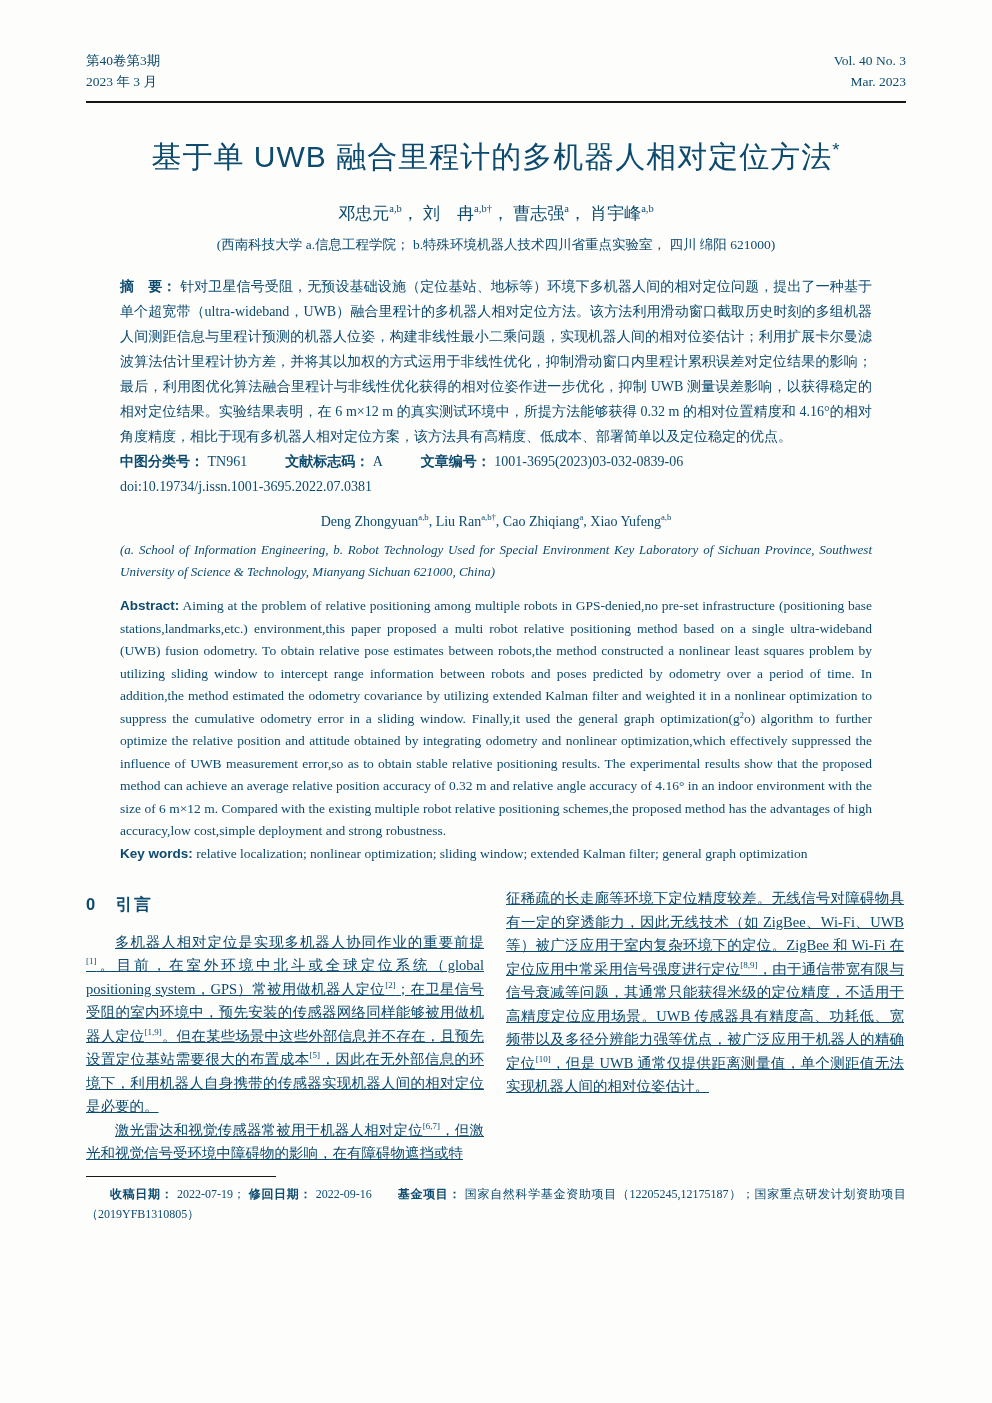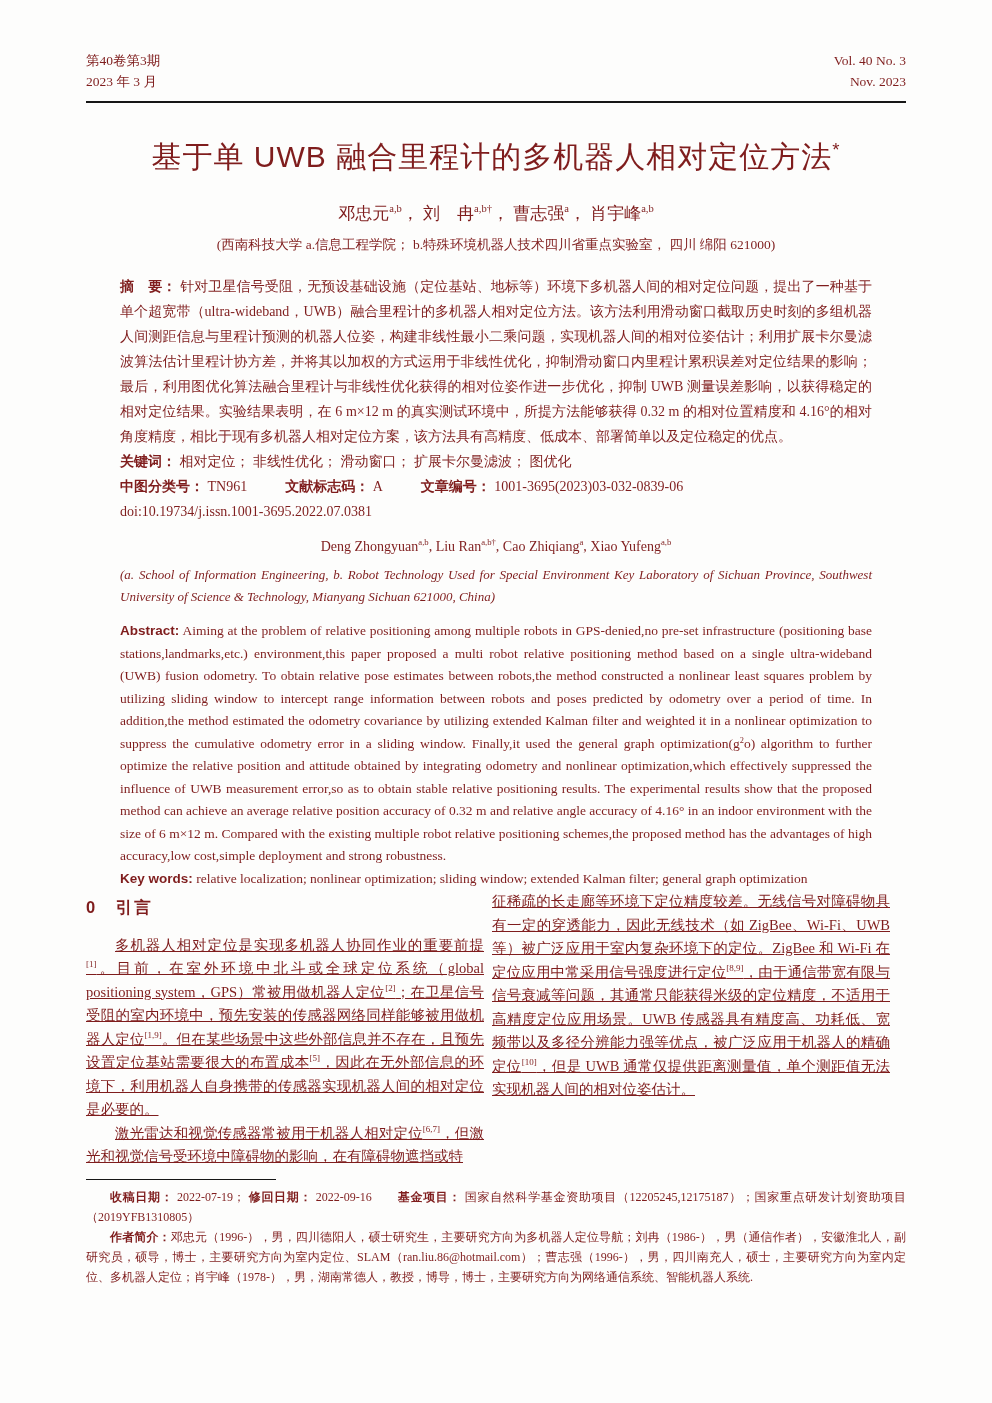--- a/index.html
+++ b/index.html
@@ -1,17 +1,17 @@
 <!DOCTYPE html>
 <html><head>
 <meta charset="utf-8">
 <style>
   html,body{margin:0;padding:0;background:#e8e8e8;}
   .page{
-    width:992px;height:1403px;background:#fdfdfc;color:#7f1d1d;
+    width:992px;height:1403px;background:#fdfdfc;color:#0c4a6e;
     margin:0 auto;position:relative;overflow:hidden;
     font-family:"Liberation Serif","DejaVu Serif",serif;
   }
   .content{margin:0 86px;}
   
   .jheader{
     padding-top:50px;display:flex;justify-content:space-between;align-items:flex-end;
     border-bottom:2.5px solid #161616;padding-bottom:9px;
     font-size:13.5px;line-height:21px;
   }
@@ -33,21 +33,21 @@
   .meta-line{margin-top:0;}
   .meta-line .gap{display:inline-block;width:38px;}
   sup{font-size:0.62em;line-height:0;}
   
   .title-en{margin-top:26px;text-align:center;font-size:21px;line-height:33px;}
   .authors-en{margin-top:15px;text-align:center;font-size:14px;}
   .affil-en{margin:9px 34px 0 34px;font-style:italic;font-size:13px;line-height:22px;text-align:justify;}
   .abs-en{margin:12px 34px 0 34px;font-size:13.5px;line-height:22.5px;text-align:justify;}
   .abs-en p{margin:0;}
   
-  .columns{display:flex;gap:8px;font-size:14.5px;line-height:23.5px;text-align:justify;}
+  .columns{display:flex;gap:22px;margin-top:22px;font-size:14.5px;line-height:23.5px;text-align:justify;}
   .col{width:398px;}
   .sec-heading{
     font-family:"Liberation Sans","DejaVu Sans",sans-serif;font-weight:700;
     font-size:16.5px;margin:6px 0 14px 0;letter-spacing:2px;
   }
   .col p{margin:0;text-decoration:underline;}
   .col p.indent{text-indent:2em;}
   
   .footnote{margin-top:10px;font-size:12px;line-height:20px;text-align:justify;}
   .fn-rule{width:190px;border-top:1.3px solid #161616;margin-bottom:7px;}
@@ -60,31 +60,30 @@
 <div class="page">
   <div class="content">
 
     <div class="jheader">
       <div class="left">
         <div>第40卷第3期</div>
         <div>2023 年 3 月</div>
       </div>
       <div class="right">
         <div>Vol. 40 No. 3</div>
-        <div>Nov. 2023</div>
+        <div>Mar. 2023</div>
       </div>
     </div>
 
     <div class="title-cn">基于单 UWB 融合里程计的多机器人相对定位方法<sup>*</sup></div>
     <div class="authors-cn">邓忠元<sup>a,b</sup>， 刘　冉<sup>a,b†</sup>， 曹志强<sup>a</sup>， 肖宇峰<sup>a,b</sup></div>
     <div class="affil-cn">(西南科技大学 a.信息工程学院； b.特殊环境机器人技术四川省重点实验室， 四川 绵阳 621000)</div>
 
     <div class="abs-block">
       <p><span class="lbl">摘　要：</span> <span>针对卫星信号受阻，无预设基础设施（定位基站、地标等）环境下多机器人间的相对定位问题，提出了一种基于单个超宽带（ultra-wideband，UWB）融合里程计的多机器人相对定位方法。该方法利用滑动窗口截取历史时刻的多组机器人间测距信息与里程计预测的机器人位姿，构建非线性最小二乘问题，实现机器人间的相对位姿估计；利用扩展卡尔曼滤波算法估计里程计协方差，并将其以加权的方式运用于非线性优化，抑制滑动窗口内里程计累积误差对定位结果的影响；最后，利用图优化算法融合里程计与非线性优化获得的相对位姿作进一步优化，抑制 UWB 测量误差影响，以获得稳定的相对定位结果。实验结果表明，在 6 m×12 m 的真实测试环境中，所提方法能够获得 0.32 m 的相对位置精度和 4.16°的相对角度精度，相比于现有多机器人相对定位方案，该方法具有高精度、低成本、部署简单以及定位稳定的优点。</span></p>
-      <p><span class="lbl">关键词：</span> <span>相对定位； 非线性优化； 滑动窗口； 扩展卡尔曼滤波； 图优化</span></p>
       <p class="meta-line"><span class="lbl">中图分类号：</span> <span>TN961</span><span class="gap"></span><span class="lbl">文献标志码：</span> <span>A</span><span class="gap"></span><span class="lbl">文章编号：</span> <span>1001-3695(2023)03-032-0839-06</span></p>
       <p>doi:10.19734/j.issn.1001-3695.2022.07.0381</p>
     </div>
 
     <div class="authors-en">Deng Zhongyuan<sup>a,b</sup>,  Liu Ran<sup>a,b†</sup>,  Cao Zhiqiang<sup>a</sup>,  Xiao Yufeng<sup>a,b</sup></div>
     <div class="affil-en">(a. School of Information Engineering, b. Robot Technology Used for Special Environment Key Laboratory of Sichuan Province, Southwest University of Science &amp; Technology, Mianyang Sichuan 621000, China)</div>
 
     <div class="abs-en">
       <p><span class="lbl">Abstract:</span> <span>Aiming at the problem of relative positioning among multiple robots in GPS-denied,no pre-set infrastructure (positioning base stations,landmarks,etc.) environment,this paper proposed a multi robot relative positioning method based on a single ultra-wideband (UWB) fusion odometry. To obtain relative pose estimates between robots,the method constructed a nonlinear least squares problem by utilizing sliding window to intercept range information between robots and poses predicted by odometry over a period of time. In addition,the method estimated the odometry covariance by utilizing extended Kalman filter and weighted it in a nonlinear optimization to suppress the cumulative odometry error in a sliding window. Finally,it used the general graph optimization(g<sup>2</sup>o) algorithm to further optimize the relative position and attitude obtained by integrating odometry and nonlinear optimization,which effectively suppressed the influence of UWB measurement error,so as to obtain stable relative positioning results. The experimental results show that the proposed method can achieve an average relative position accuracy of 0.32 m and relative angle accuracy of 4.16° in an indoor environment with the size of 6 m×12 m. Compared with the existing multiple robot relative positioning schemes,the proposed method has the advantages of high accuracy,low cost,simple deployment and strong robustness.</span></p>
       <p><span class="lbl">Key words:</span> <span>relative localization;  nonlinear optimization;  sliding window;  extended Kalman filter;  general graph optimization</span></p>
@@ -97,17 +96,16 @@
         <p class="indent">激光雷达和视觉传感器常被用于机器人相对定位<sup>[6,7]</sup>，但激光和视觉信号受环境中障碍物的影响，在有障碍物遮挡或特</p>
       </div>
       <div class="col">
         <p>征稀疏的长走廊等环境下定位精度较差。无线信号对障碍物具有一定的穿透能力，因此无线技术（如 ZigBee、Wi-Fi、UWB 等）被广泛应用于室内复杂环境下的定位。ZigBee 和 Wi-Fi 在定位应用中常采用信号强度进行定位<sup>[8,9]</sup>，由于通信带宽有限与信号衰减等问题，其通常只能获得米级的定位精度，不适用于高精度定位应用场景。UWB 传感器具有精度高、功耗低、宽频带以及多径分辨能力强等优点，被广泛应用于机器人的精确定位<sup>[10]</sup>，但是 UWB 通常仅提供距离测量值，单个测距值无法实现机器人间的相对位姿估计。</p>
       </div>
     </div>
 
     <div class="footnote">
       <div class="fn-rule"></div>
       <p><b>收稿日期：</b> 2022-07-19； <b>修回日期：</b> 2022-09-16　　<b>基金项目：</b> 国家自然科学基金资助项目（12205245,12175187）；国家重点研发计划资助项目（2019YFB1310805）</p>
-      <p><b>作者简介：</b>邓忠元（1996-），男，四川德阳人，硕士研究生，主要研究方向为多机器人定位导航；刘冉（1986-），男（通信作者），安徽淮北人，副研究员，硕导，博士，主要研究方向为室内定位、SLAM（ran.liu.86@hotmail.com）；曹志强（1996-），男，四川南充人，硕士，主要研究方向为室内定位、多机器人定位；肖宇峰（1978-），男，湖南常德人，教授，博导，博士，主要研究方向为网络通信系统、智能机器人系统.</p>
     </div>
 
   </div>
 </div>
 
 </body></html>

